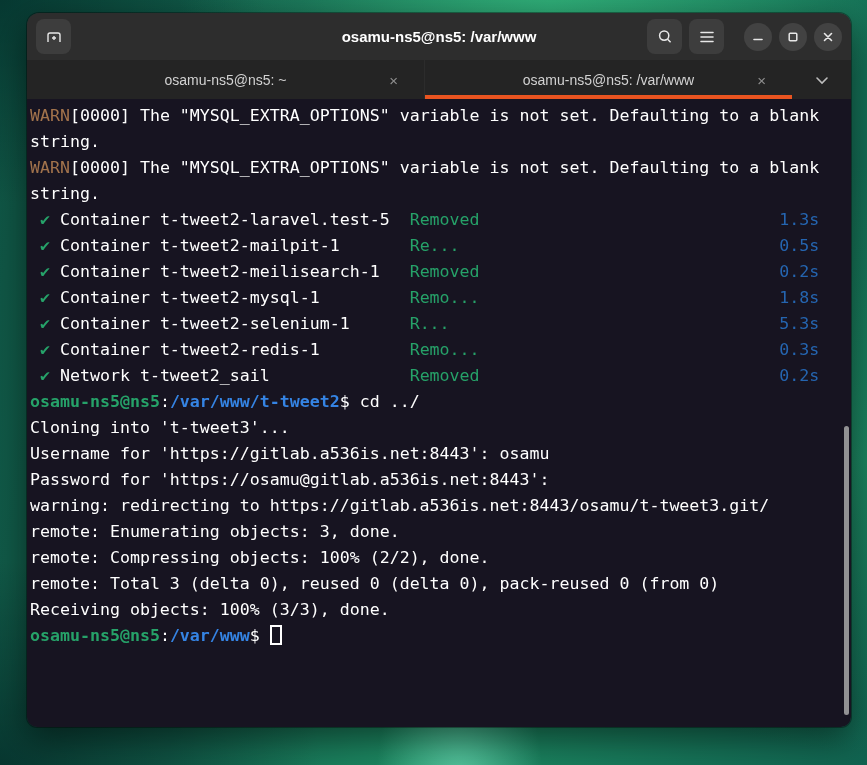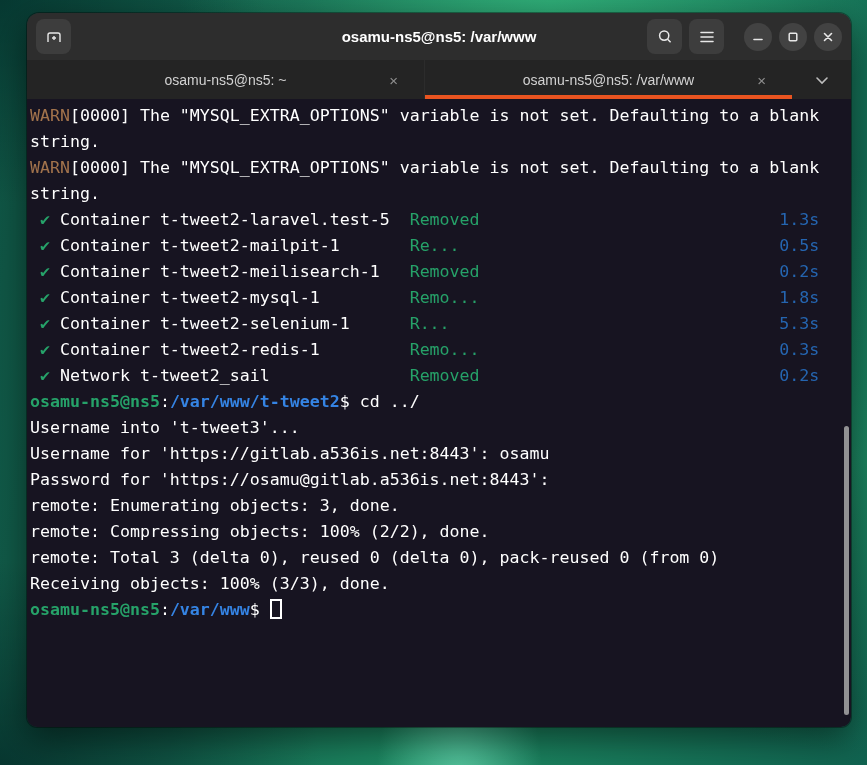--- a/index.html
+++ b/index.html
@@ -180,23 +180,24 @@
           <div class="tline"><span class="seg-warn">WARN</span><span class="seg-fg">[0000] The "MYSQL_EXTRA_OPTIONS" variable is not set. Defaulting to a blank</span></div>
           <div class="tline"><span class="seg-fg">string.</span></div>
           <div class="tline"><span class="seg-green"> ✔</span><span class="seg-fg"> Container t-tweet2-laravel.test-5  </span><span class="seg-green">Removed</span><span class="seg-fg">                              </span><span class="seg-blue">1.3s</span></div>
           <div class="tline"><span class="seg-green"> ✔</span><span class="seg-fg"> Container t-tweet2-mailpit-1       </span><span class="seg-green">Re...</span><span class="seg-fg">                                </span><span class="seg-blue">0.5s</span></div>
           <div class="tline"><span class="seg-green"> ✔</span><span class="seg-fg"> Container t-tweet2-meilisearch-1   </span><span class="seg-green">Removed</span><span class="seg-fg">                              </span><span class="seg-blue">0.2s</span></div>
           <div class="tline"><span class="seg-green"> ✔</span><span class="seg-fg"> Container t-tweet2-mysql-1         </span><span class="seg-green">Remo...</span><span class="seg-fg">                              </span><span class="seg-blue">1.8s</span></div>
           <div class="tline"><span class="seg-green"> ✔</span><span class="seg-fg"> Container t-tweet2-selenium-1      </span><span class="seg-green">R...</span><span class="seg-fg">                                 </span><span class="seg-blue">5.3s</span></div>
           <div class="tline"><span class="seg-green"> ✔</span><span class="seg-fg"> Container t-tweet2-redis-1         </span><span class="seg-green">Remo...</span><span class="seg-fg">                              </span><span class="seg-blue">0.3s</span></div>
           <div class="tline"><span class="seg-green"> ✔</span><span class="seg-fg"> Network t-tweet2_sail              </span><span class="seg-green">Removed</span><span class="seg-fg">                              </span><span class="seg-blue">0.2s</span></div>
           <div class="tline"><span class="seg-greenBold">osamu-ns5@ns5</span><span class="seg-fg">:</span><span class="seg-bluePath">/var/www/t-tweet2</span><span class="seg-fg">$ cd ../</span></div>
-          <div class="tline"><span class="seg-fg">Username into 't-tweet3'...</span></div>
+          <div class="tline"><span class="seg-fg">Cloning into 't-tweet3'...</span></div>
           <div class="tline"><span class="seg-fg">Username for 'https://gitlab.a536is.net:8443': osamu</span></div>
           <div class="tline"><span class="seg-fg">Password for 'https://osamu@gitlab.a536is.net:8443':</span></div>
+          <div class="tline"><span class="seg-fg">warning: redirecting to https://gitlab.a536is.net:8443/osamu/t-tweet3.git/</span></div>
           <div class="tline"><span class="seg-fg">remote: Enumerating objects: 3, done.</span></div>
           <div class="tline"><span class="seg-fg">remote: Compressing objects: 100% (2/2), done.</span></div>
           <div class="tline"><span class="seg-fg">remote: Total 3 (delta 0), reused 0 (delta 0), pack-reused 0 (from 0)</span></div>
           <div class="tline"><span class="seg-fg">Receiving objects: 100% (3/3), done.</span></div>
           <div class="tline"><span class="seg-greenBold">osamu-ns5@ns5</span><span class="seg-fg">:</span><span class="seg-bluePath">/var/www</span><span class="seg-fg">$ </span><span class="seg-cursor"></span></div>
         </div>
       <div class="scrollbar-thumb"></div>
     </div>
 
   </div>

